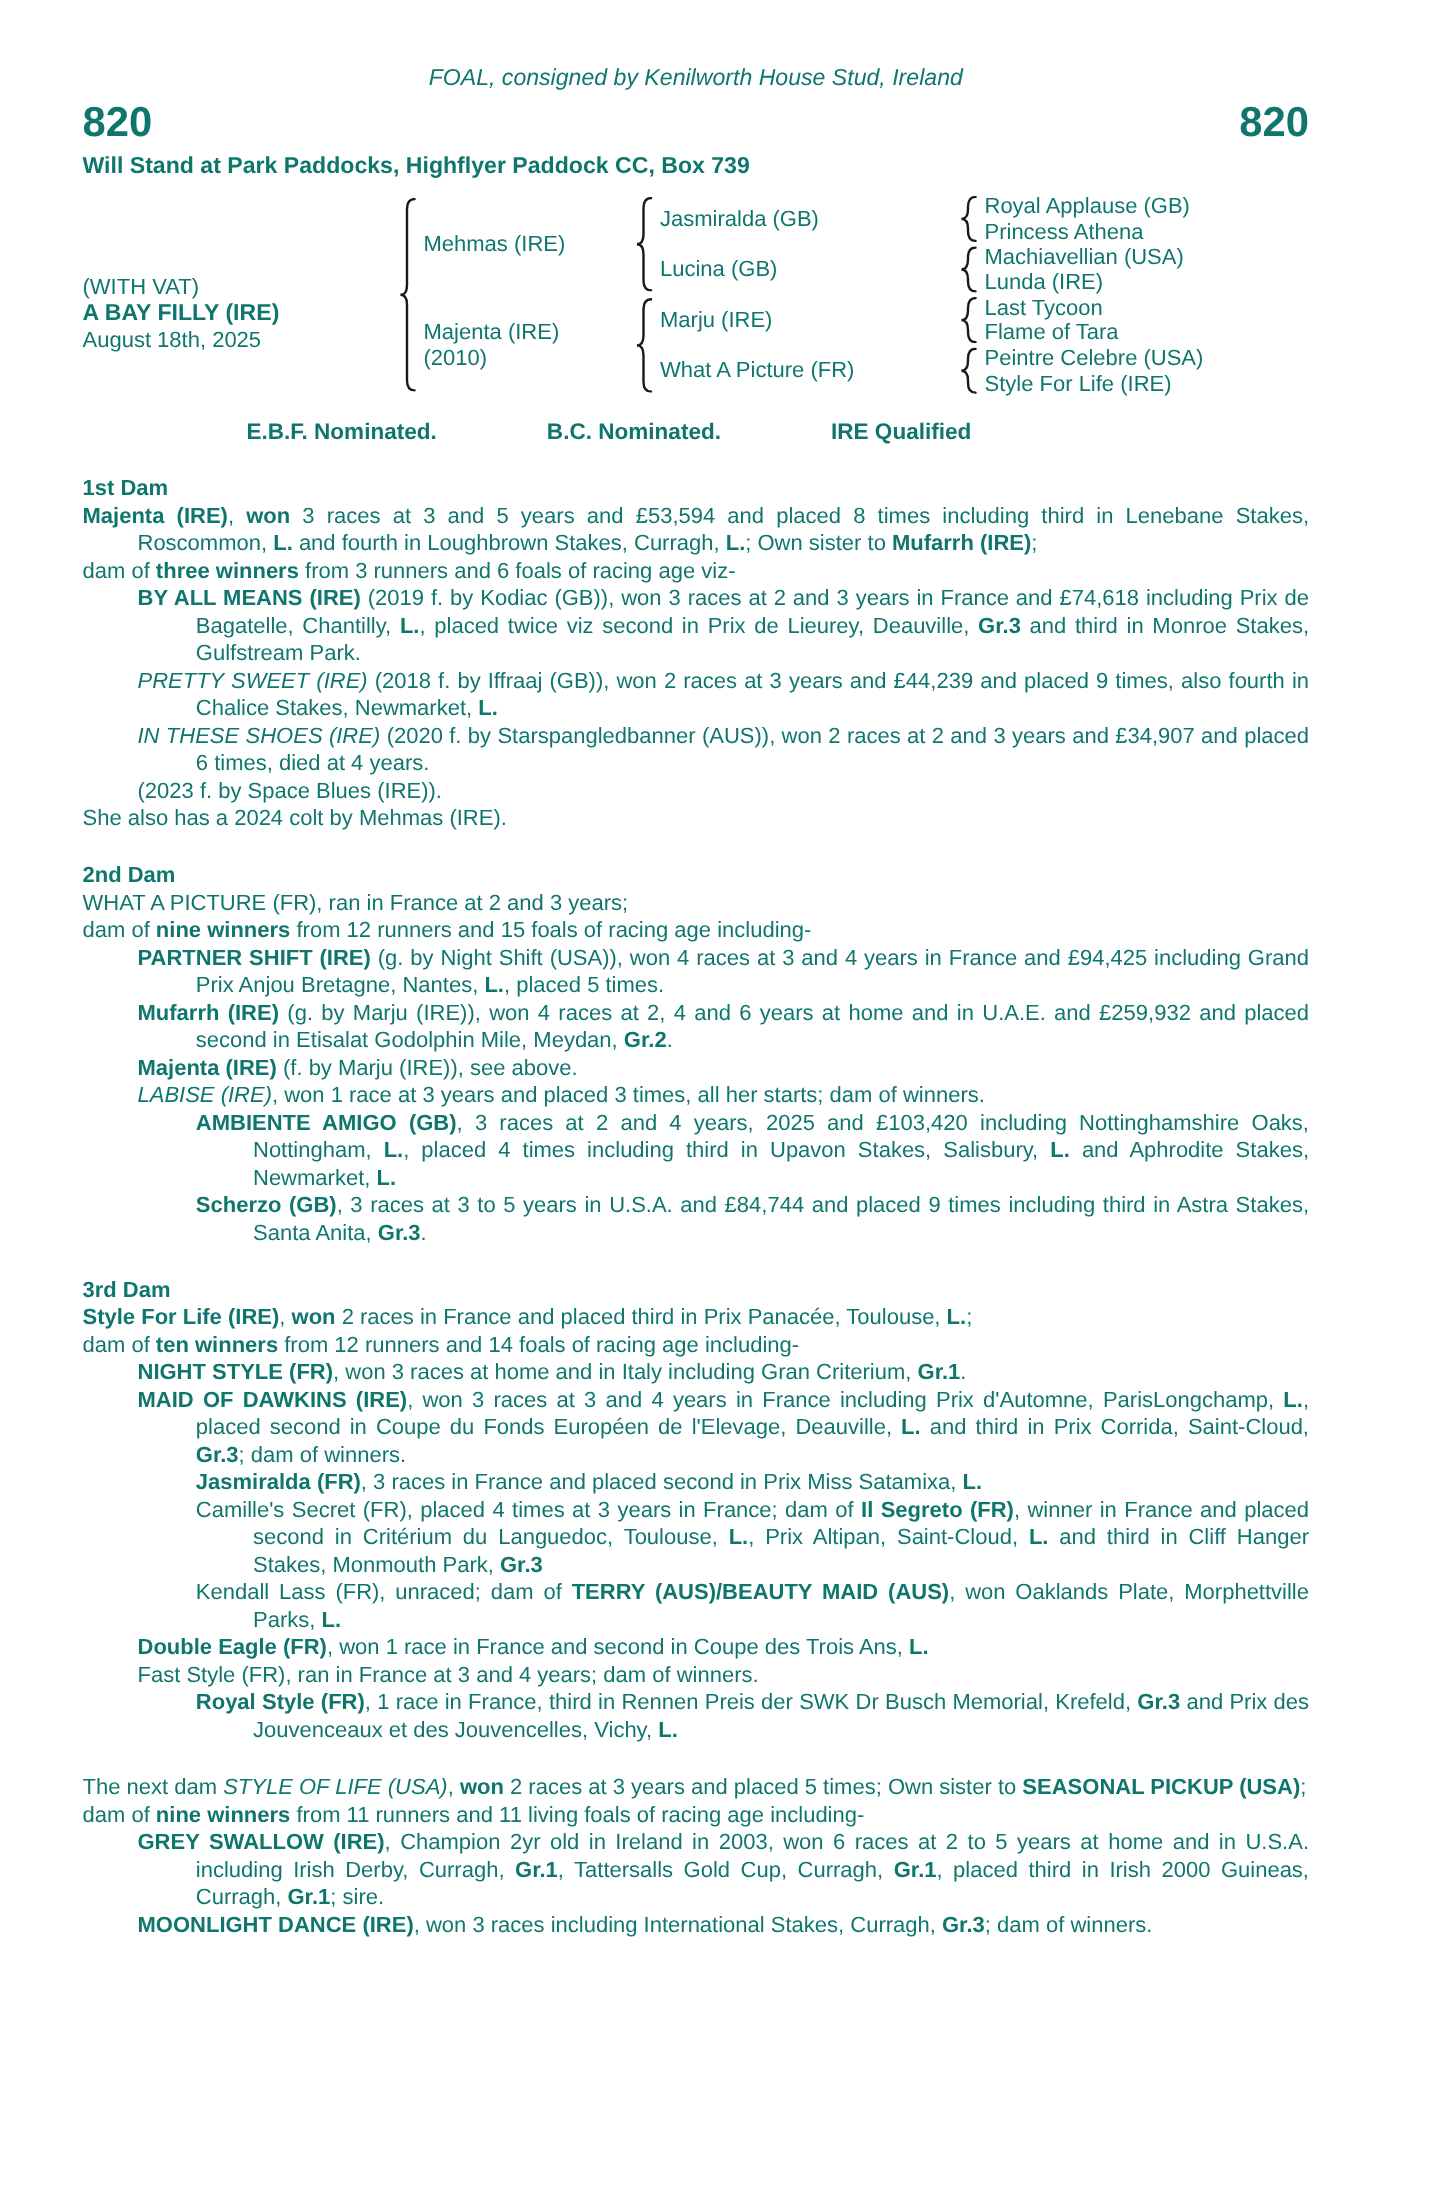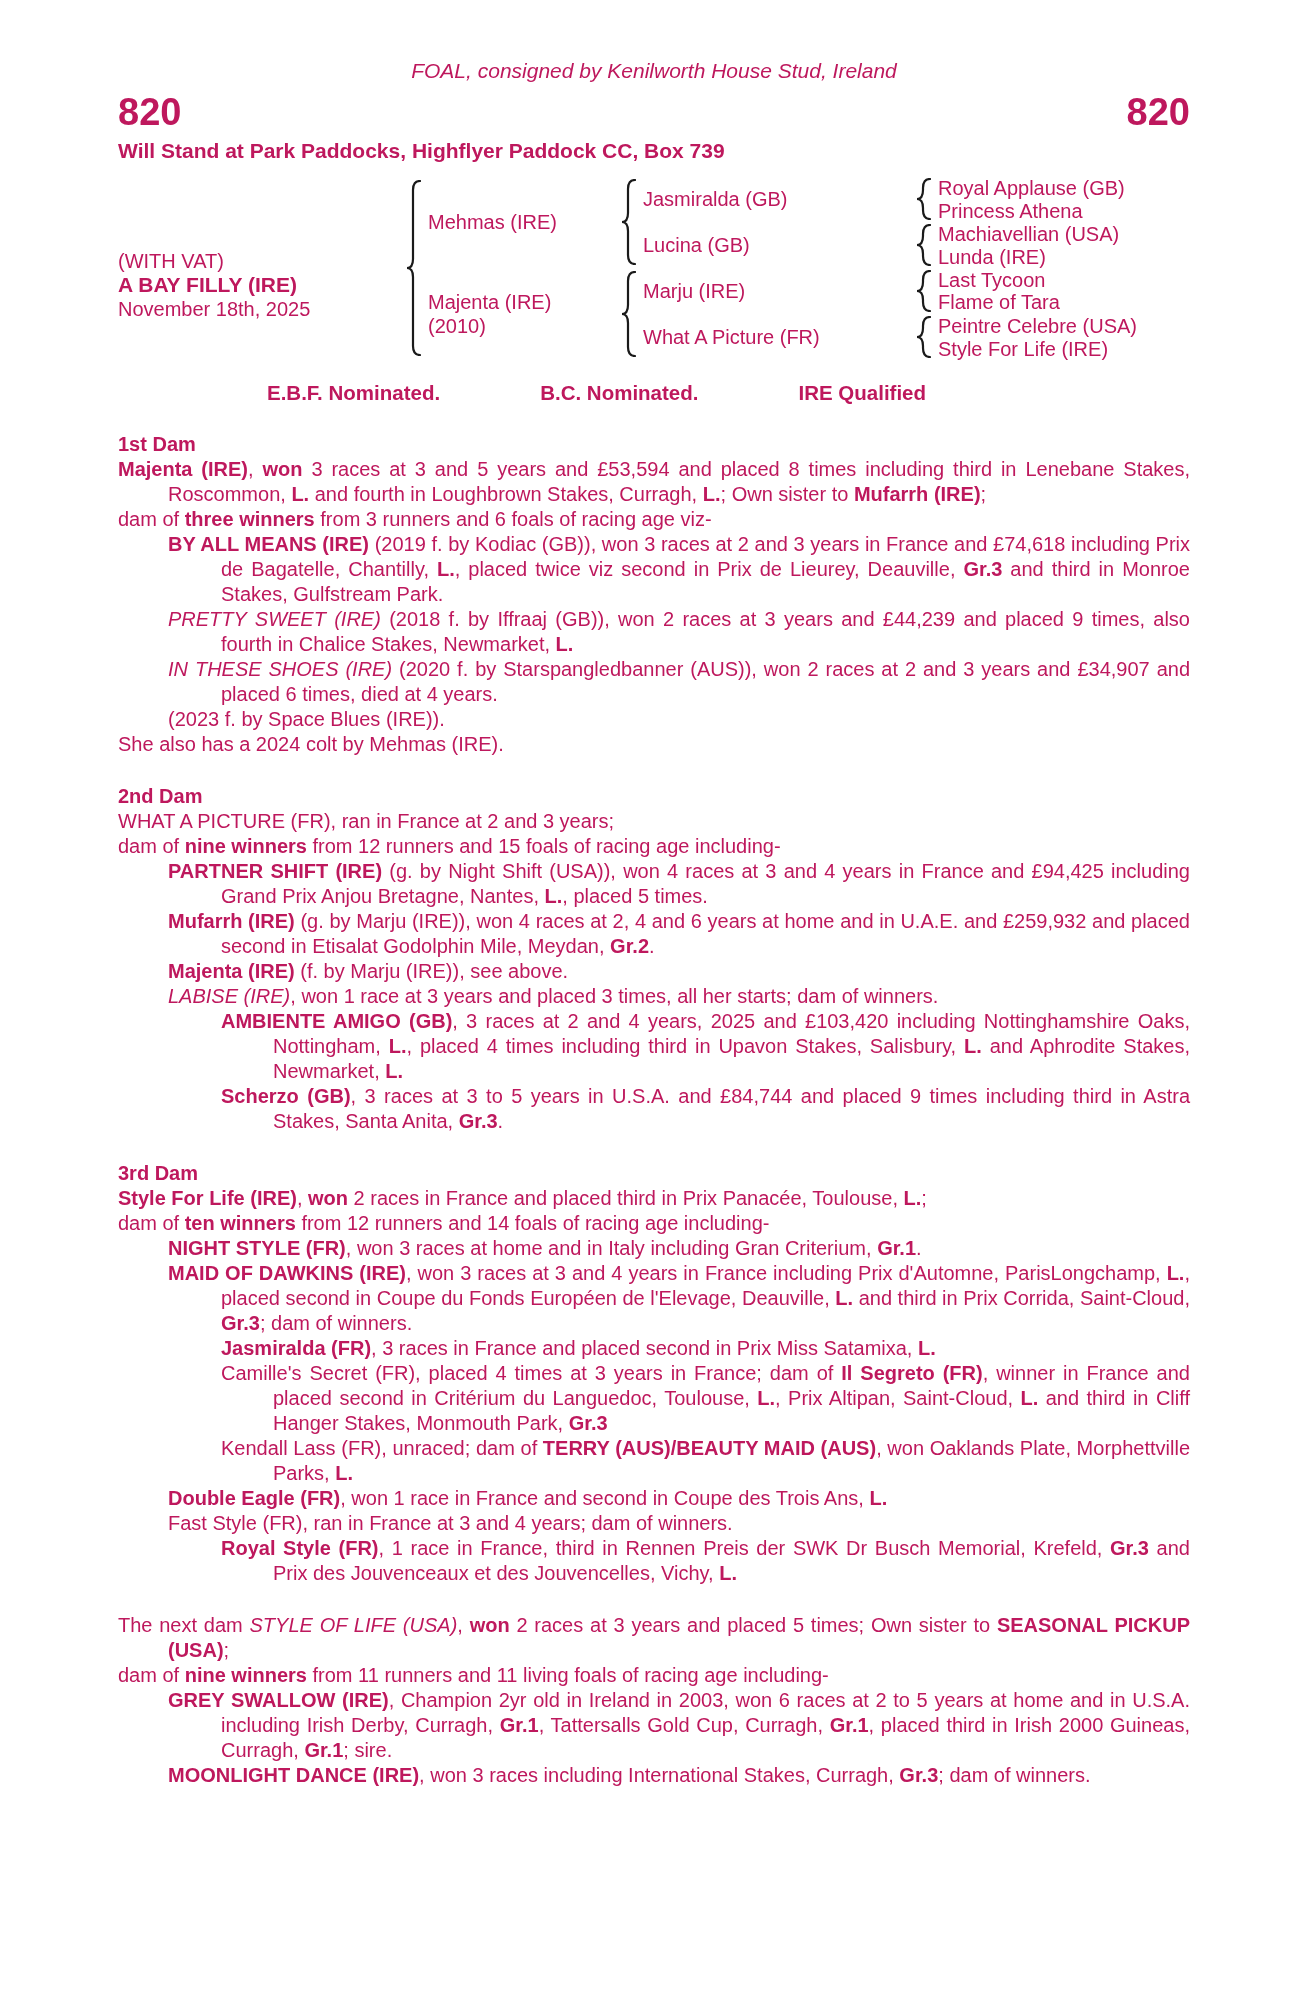--- a/index.html
+++ b/index.html
@@ -4,23 +4,23 @@
 <style>
   html, body {
     margin: 0; padding: 0;
     width: 1315px; height: 2000px;
     background: #ffffff;
     overflow: hidden;
   }
   .page {
     box-sizing: border-box;
     width: 1315px; height: 2000px;
-    padding: 58px 125px 0 118px;
+    padding: 58px 125px 0 75px;
     font-family: "Liberation Sans", "DejaVu Sans", sans-serif;
-    color: #be185d;
+    color: #0f766e;
   }
   .consign-line {
     text-align: center;
     font-style: italic;
     font-size: 21px;
     line-height: 26px;
   }
   .lot-row {
     margin-top: 8px;
     display: flex;
@@ -96,21 +96,21 @@
     <div class="lot-num">820</div>
   </div>
 
   <div class="stand-line">Will Stand at Park Paddocks, Highflyer Paddock CC, Box 739</div>
 
   <div class="pedigree">
 
     <div class="ped-cell subject-block" style="grid-column:1; grid-row:1/9;">
       <div>(WITH VAT)</div>
       <div class="subject-name">A BAY FILLY (IRE)</div>
-      <div>November 18th, 2025</div>
+      <div>August 18th, 2025</div>
     </div>
 
     <div class="brace" style="grid-column:2; grid-row:1/9;">
         <svg width="16" height="176" viewBox="0 0 16 176">
           <path d="M15,1 Q8,1 8,10 L8,79 Q8,88 2,88 Q8,88 8,97 L8,166 Q8,175 15,175" fill="none" stroke="#1a1a1a" stroke-width="2.2" stroke-linecap="round"></path>
         </svg>
       </div>
 
     <div class="ped-cell" style="grid-column:3; grid-row:1/5;">
       <div>Mehmas (IRE)</div>

